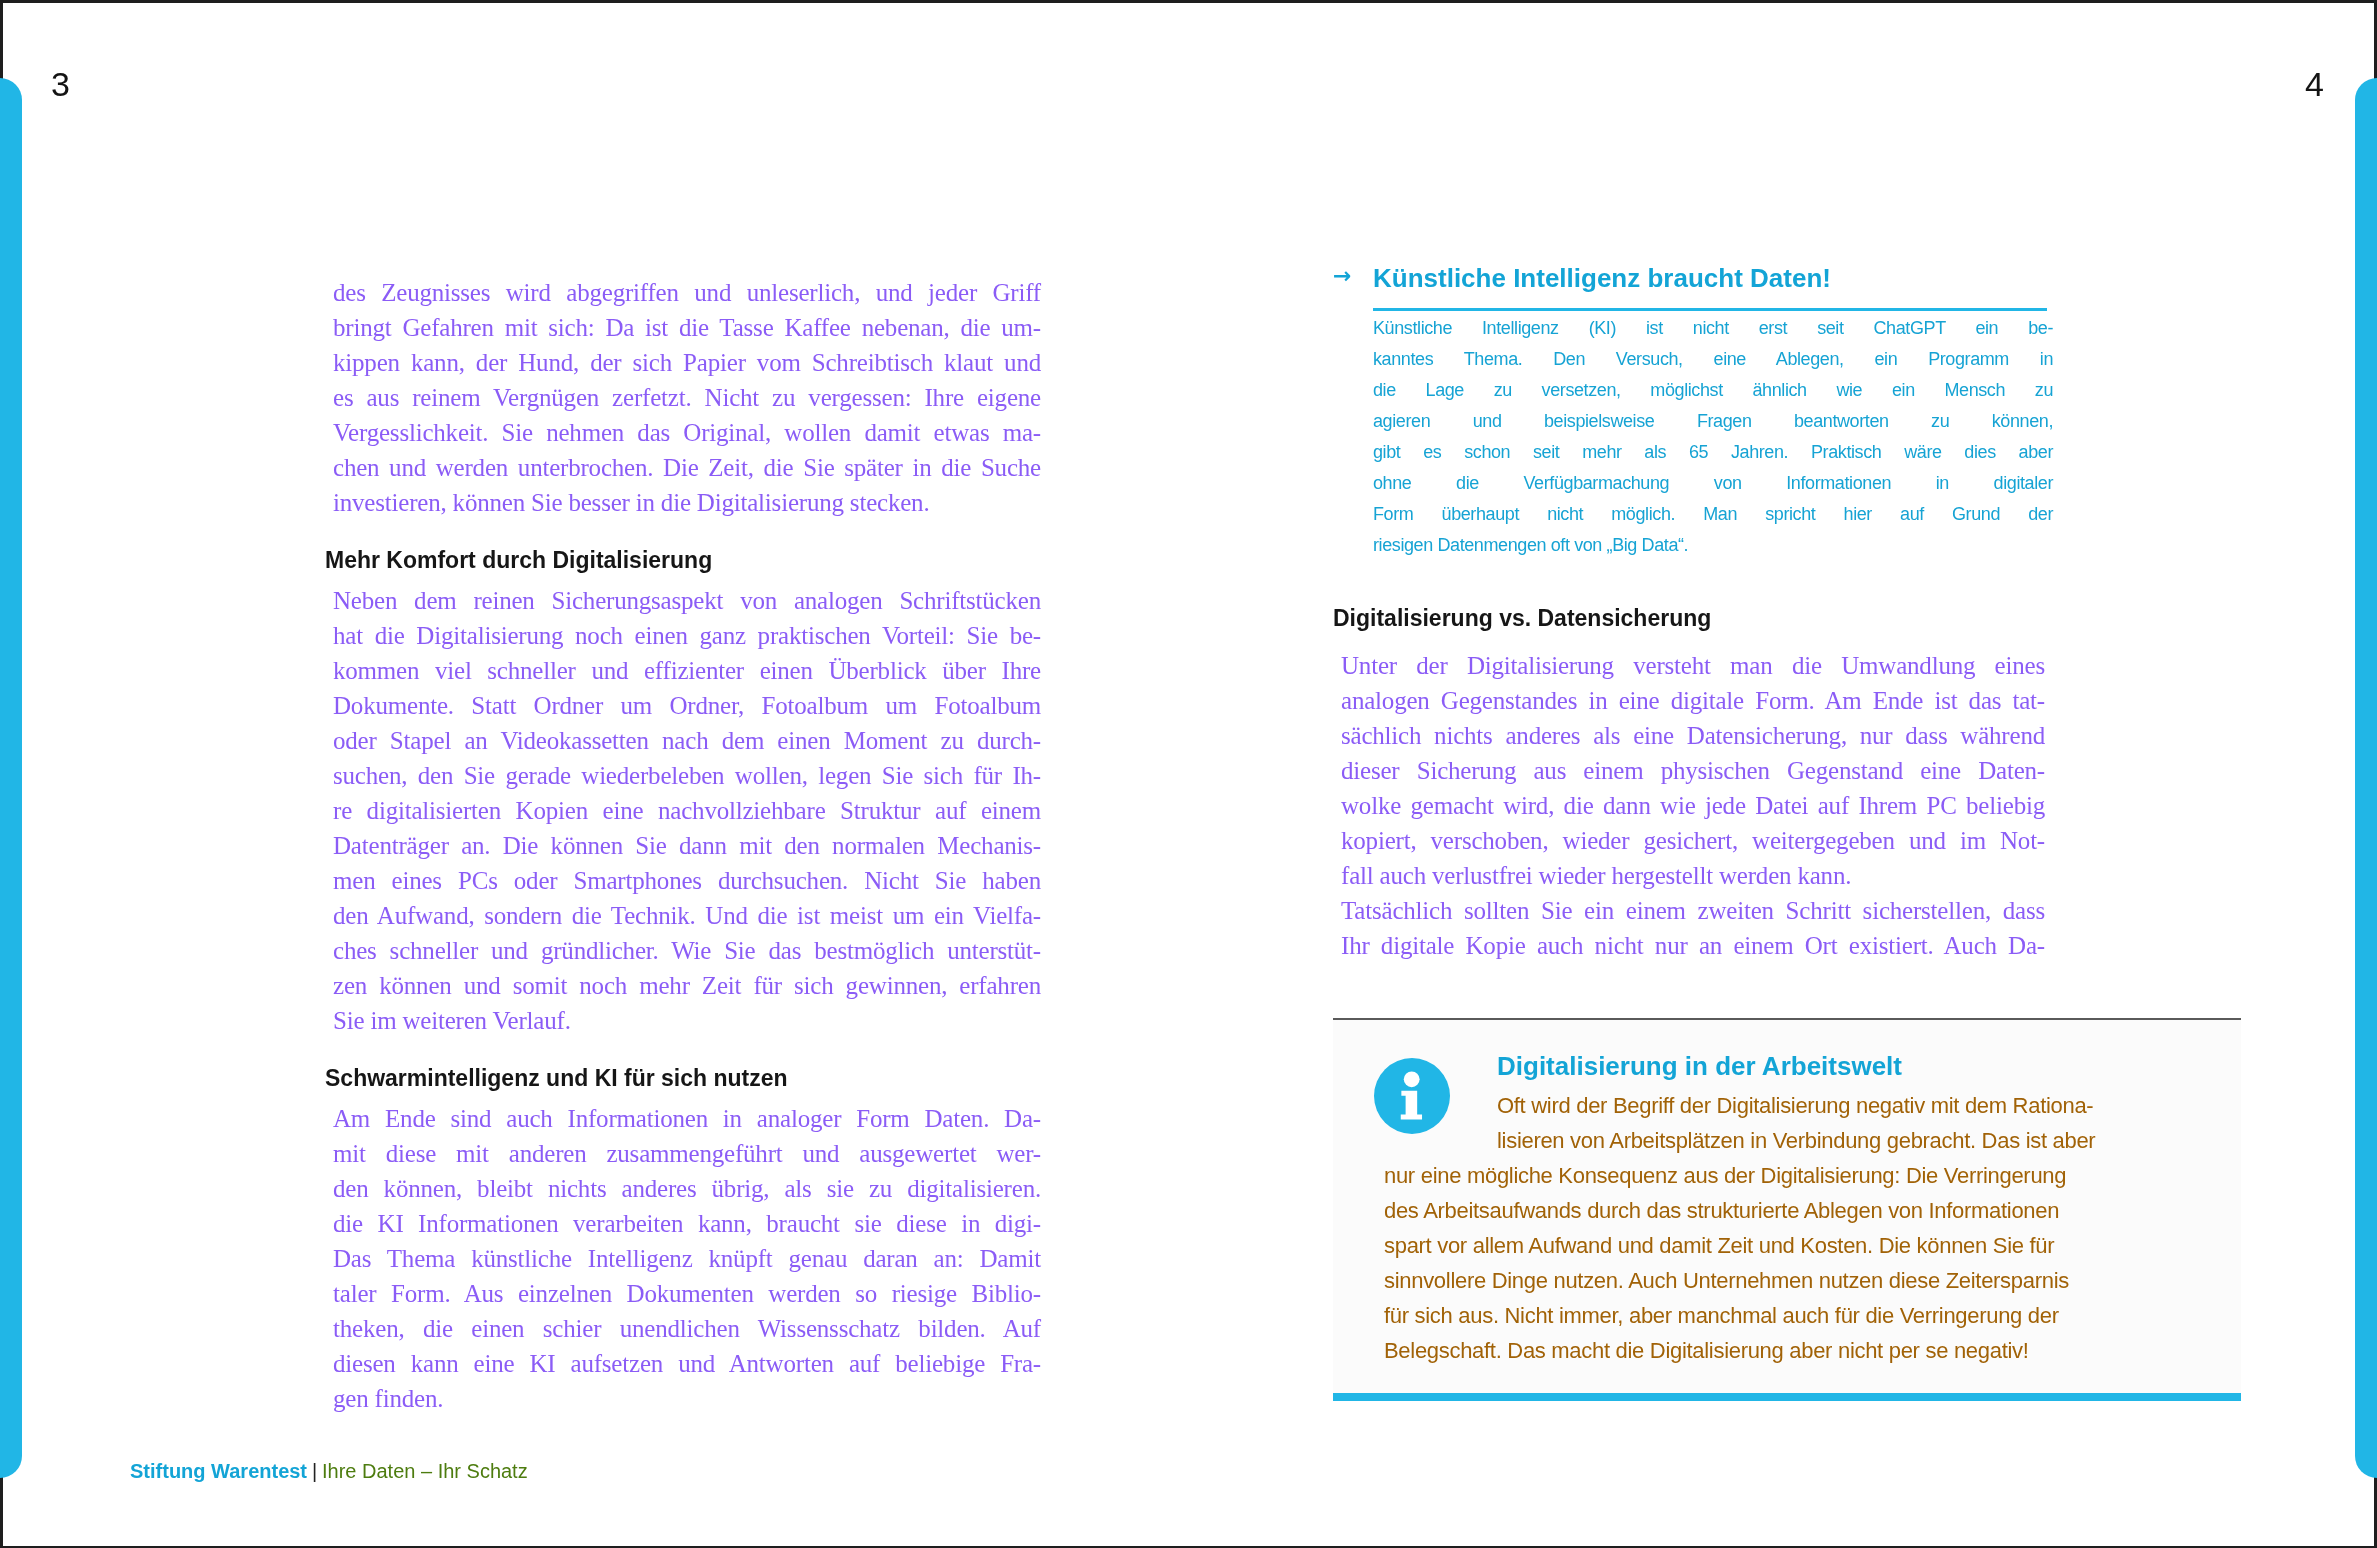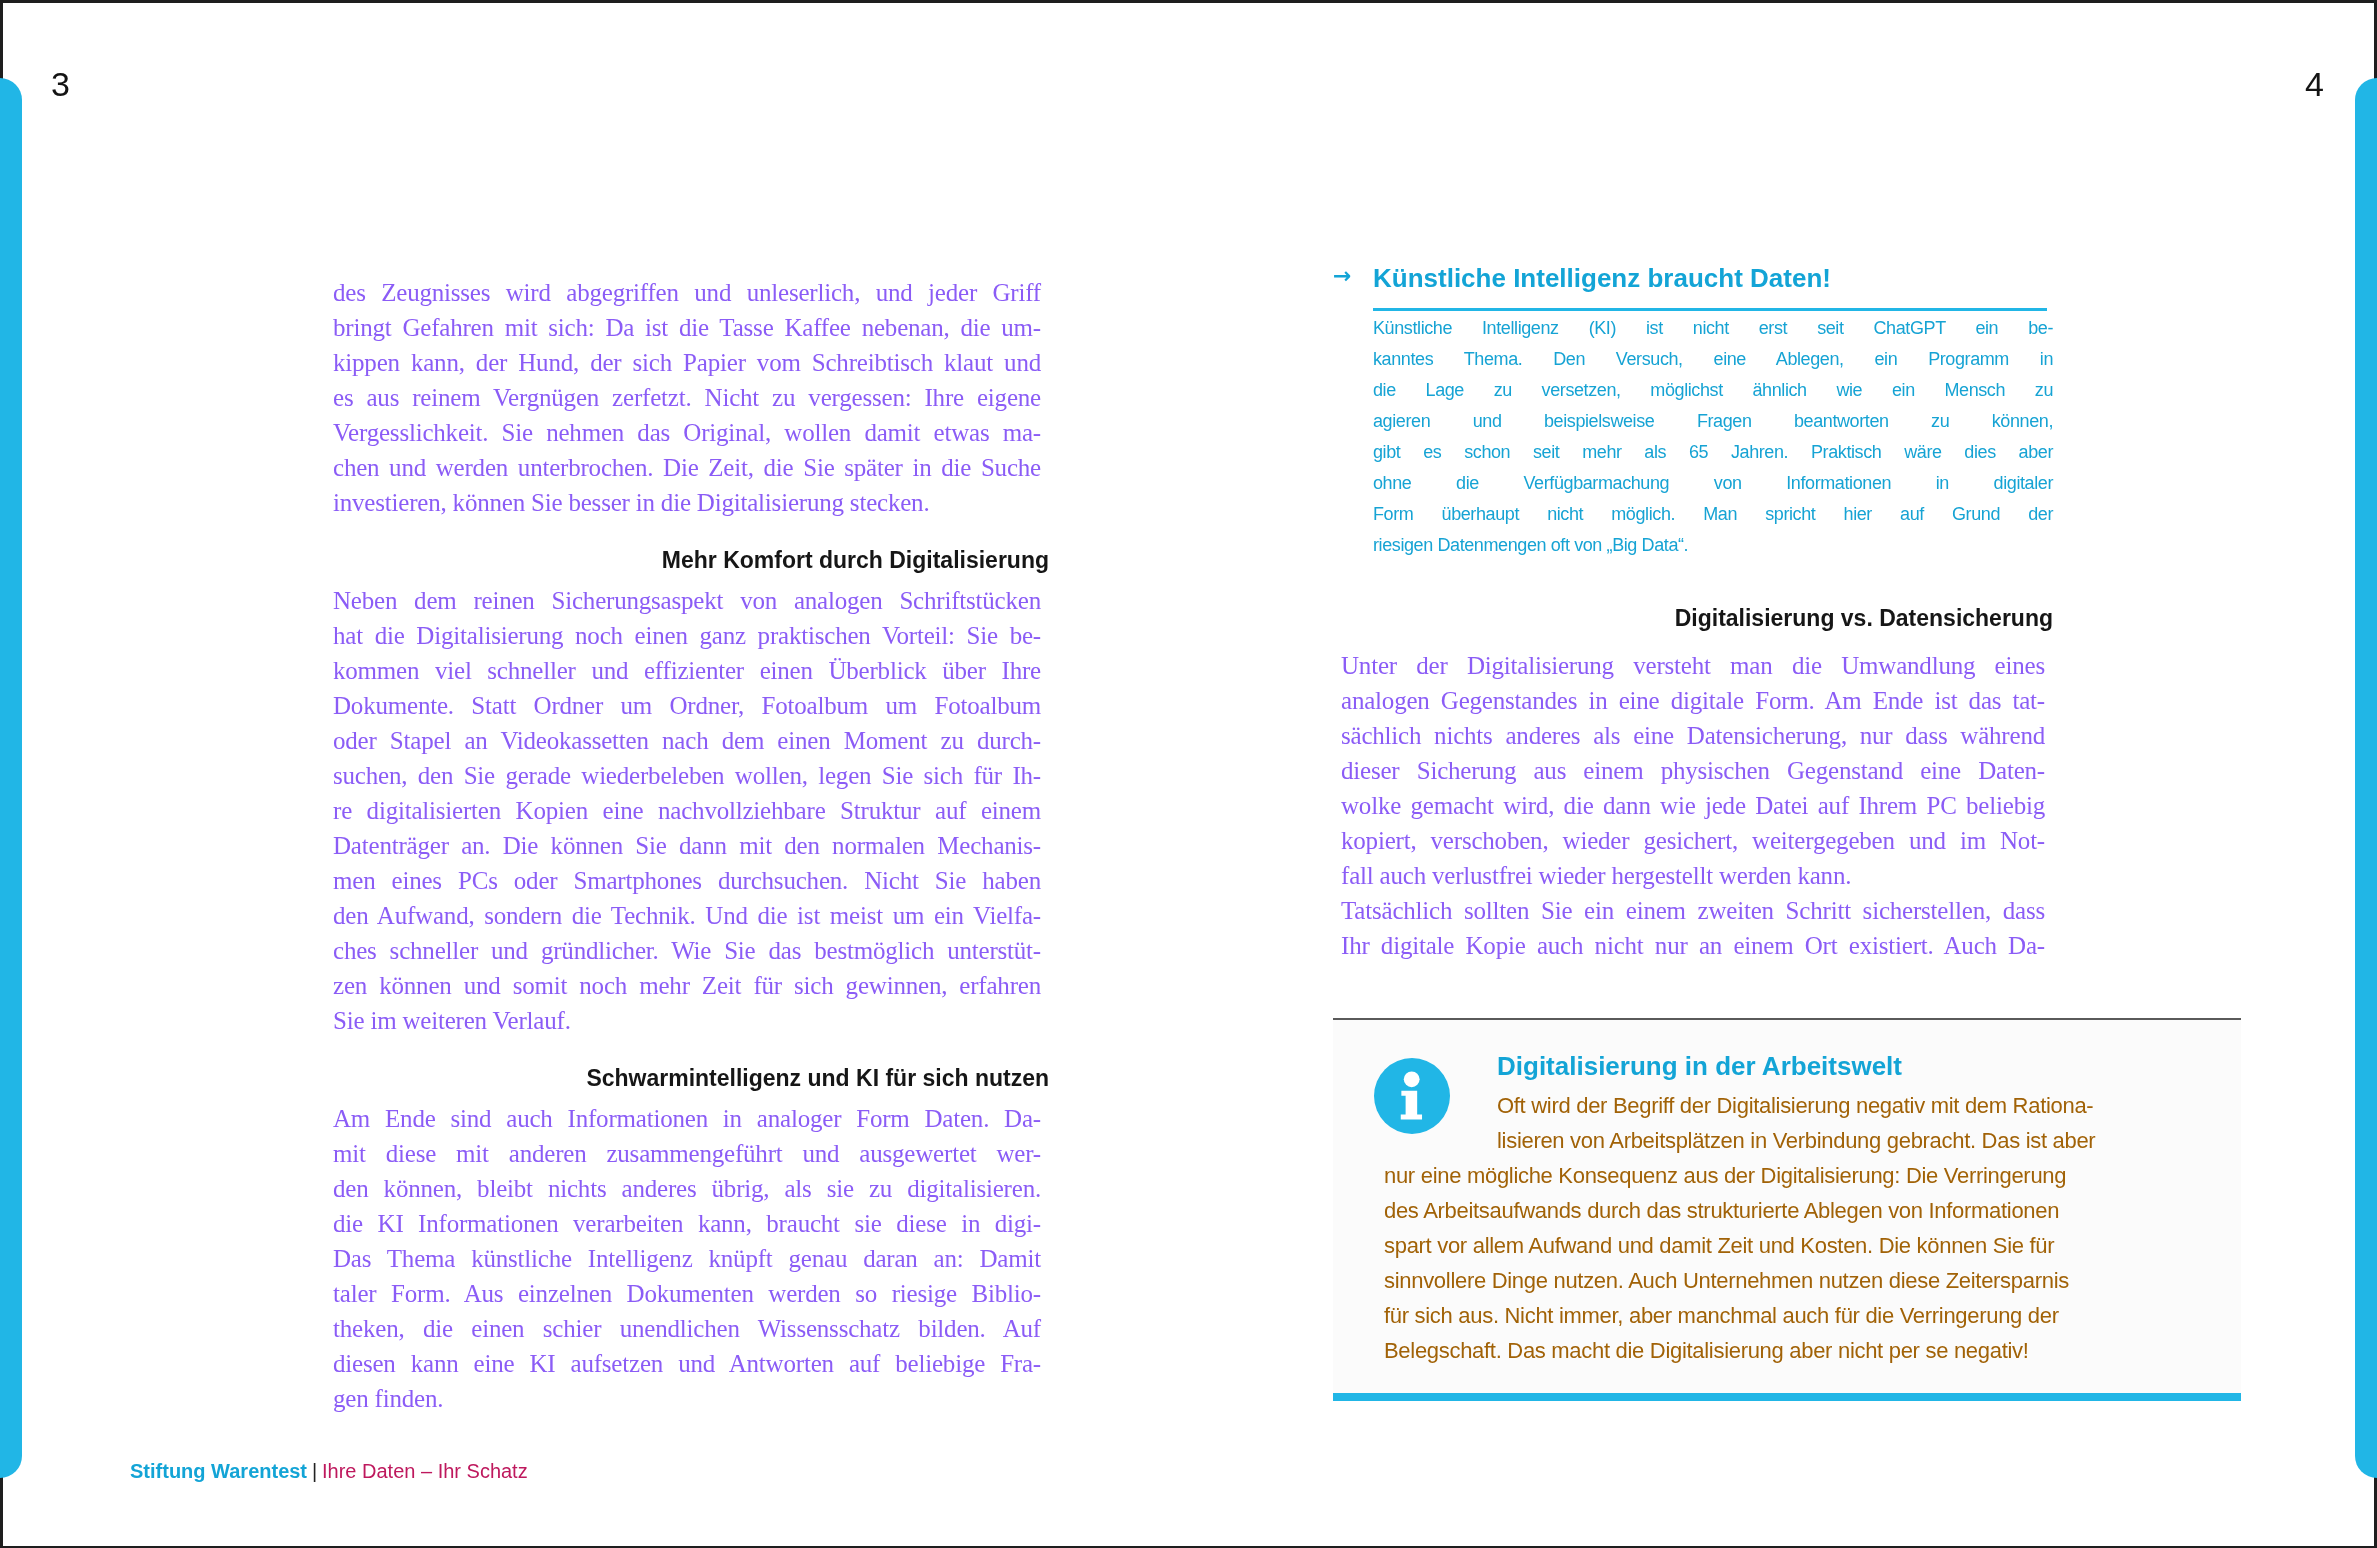--- a/index.html
+++ b/index.html
@@ -26,21 +26,21 @@
   .body-text {
     font-family: "Liberation Serif", serif; font-size: 25px; line-height: 35px;
     color: #8b5cf6; text-align: justify; margin: 8px; hyphens: manual;
     letter-spacing: -0.2px;
   }
   .body-text .ln { display: block; text-align: justify; text-align-last: justify; white-space: nowrap; overflow: visible; }
   .body-text .ln.last { text-align-last: left; }
 
   .h-sub {
     font-family: "Liberation Sans", sans-serif; font-weight: bold; font-size: 23px;
-    color: #161616; margin: 0; line-height: 1.2; text-align: right;
+    color: #161616; margin: 0; line-height: 1.2;
   }
   .col-left .h-sub { margin-top: 27px; margin-bottom: 8.5px; }
 
   
   .callout { position: relative; }
   .callout-arrow {
     position: absolute; left: 0; top: 1.2px; font-family: "DejaVu Sans", sans-serif;
     font-size: 22px; color: #13a4d6; font-weight: bold;
   }
   .callout-title {
@@ -78,21 +78,21 @@
   }
   .info-body .ln { display: block; white-space: nowrap; }
   .info-body .ln.indent { padding-left: 113px; }
 
   .footer {
     position: absolute; left: 130px; top: 1459px; font-family: "Liberation Sans", sans-serif;
     font-size: 20px; line-height: 1.2; white-space: nowrap;
   }
   .footer .brand { color: #13a4d6; font-weight: bold; }
   .footer .sep { color: #222; margin: 0 4.9px; }
-  .footer .title { color: #be185d; }
+  .footer .title { color: #4d7c0f; }
 </style>
 </head>
 <body>
 
 <div class="frame"></div>
 <div class="edge-bar left"></div>
 <div class="edge-bar right"></div>
 
 <div class="page-num left">3</div>
 <div class="page-num right">4</div>

